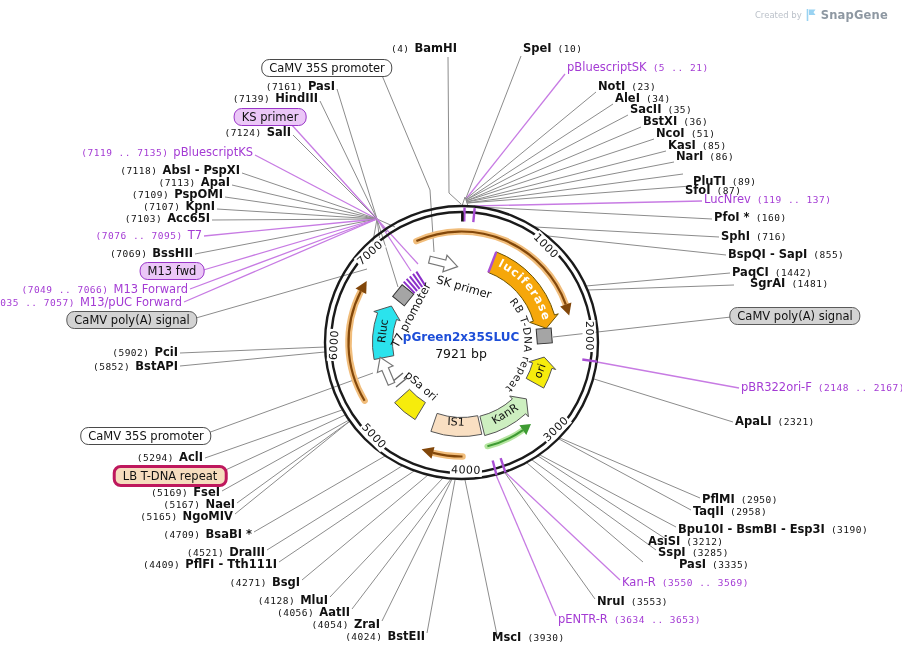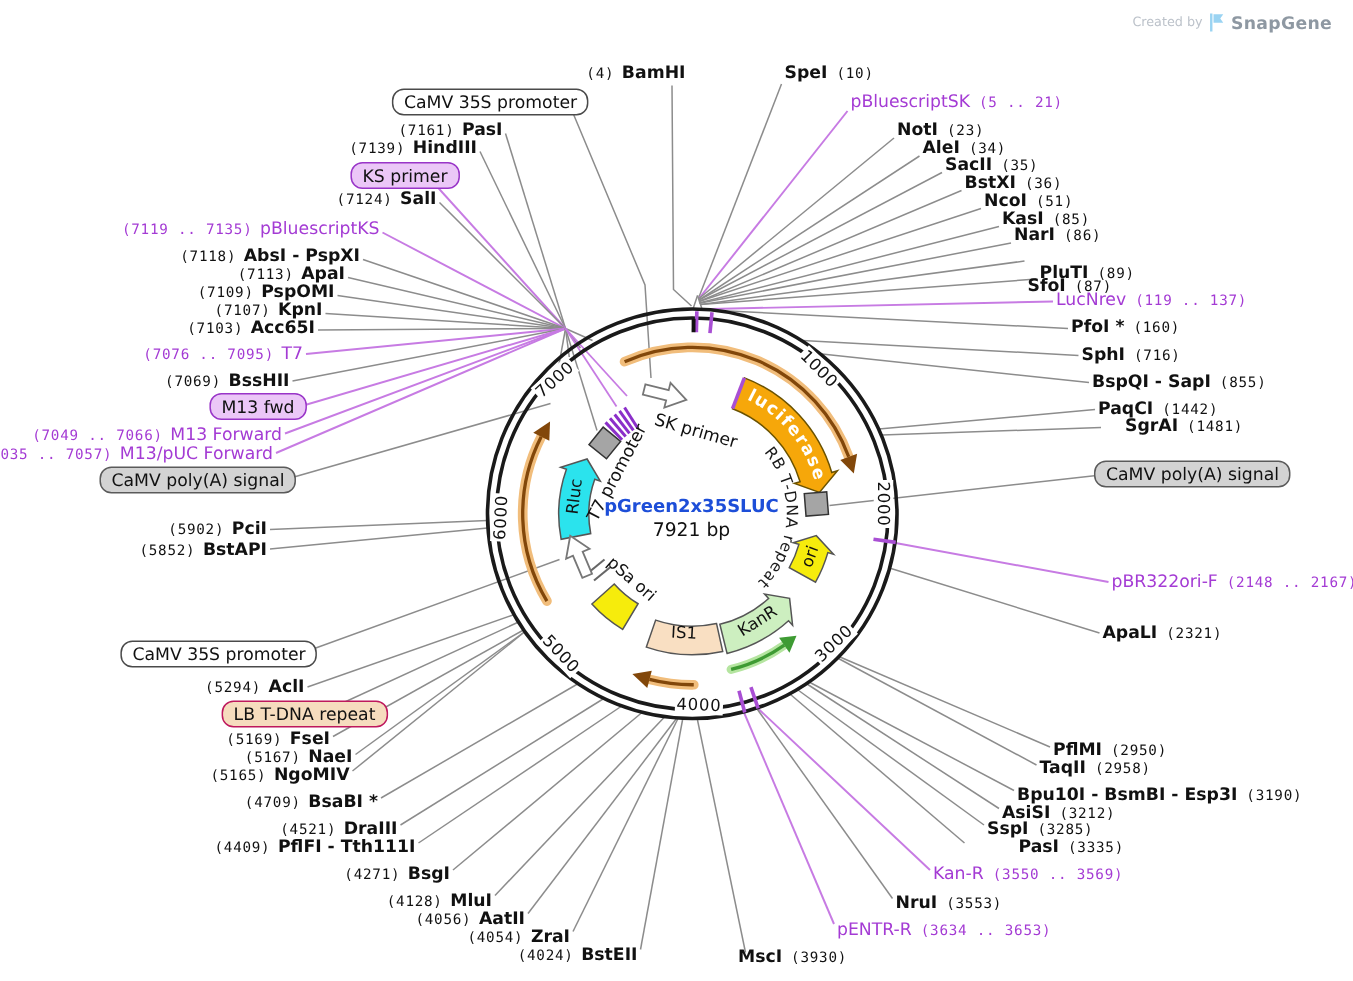--- a/index.html
+++ b/index.html
@@ -11,21 +11,21 @@
   .callout.primer{color:#A43BD4;}
   .callout.primer .nm{font-weight:normal;}
   .callout .num{font-family:"DejaVu Sans Mono",monospace;font-size:9.5px;letter-spacing:.5px;}
   .callout .num.after{margin-left:6px;}
   .callout .num.before{margin-right:5px;}
   .boxlab{position:absolute;transform:translate(-50%,-50%);border-radius:8px;padding:1px 7px;
           font-size:11.5px;white-space:nowrap;color:#111;line-height:14px;}
   .box-white{background:#fff;border:1px solid #4a4a4a;}
   .box-gray{background:#D3D3D3;border:1px solid #5a5a5a;}
   .box-purple{background:#EBC7F7;border:1px solid #9935C8;}
-  .box-tan{background:#F6DCBE;border:1px solid #be185d;margin-left:33px;}
+  .box-tan{background:#F6DCBE;border:3px solid #be185d;}
   .ringlab{position:absolute;font-size:11px;letter-spacing:.5px;background:#fff;padding:0 1px;color:#111;}
   .inner{position:absolute;white-space:nowrap;color:#111;}
   .ptitle{position:absolute;transform:translate(-50%,-50%);font-weight:bold;font-size:12px;color:#1d4ed8;white-space:nowrap;}
   .psize{position:absolute;transform:translate(-50%,-50%);font-size:12.5px;color:#111;white-space:nowrap;}
   #credit{position:absolute;right:14px;top:8px;display:flex;align-items:center;gap:4px;}
   #credit .pre{font-size:8.5px;color:#BCC2CA;}
   #credit .brand{font-size:11.5px;color:#8E98A2;font-weight:bold;letter-spacing:.2px;}
 </style>
 </head>
 <body>
@@ -206,21 +206,21 @@
       <div class="callout" style="top: 229px; left: 721px;"><span class="nm">SphI</span><span class="num after">(716)</span></div>
       <div class="callout" style="top: 247px; left: 728px;"><span class="nm">BspQI - SapI</span><span class="num after">(855)</span></div>
       <div class="callout" style="top: 265px; left: 732px;"><span class="nm">PaqCI</span><span class="num after">(1442)</span></div>
       <div class="callout" style="top: 276px; left: 736px; margin-left: 14px;"><span class="nm">SgrAI</span><span class="num after">(1481)</span></div>
       <div class="boxlab box-gray" style="left: 795px; top: 316px;"><span>CaMV poly(A) signal</span></div>
       <div class="callout primer" style="top: 380px; left: 741px;"><span class="nm">pBR322ori-F</span><span class="num after">(2148 .. 2167)</span></div>
       <div class="callout" style="top: 414px; left: 735px;"><span class="nm">ApaLI</span><span class="num after">(2321)</span></div>
       <div class="callout" style="top: 492px; left: 702px;"><span class="nm">PflMI</span><span class="num after">(2950)</span></div>
       <div class="callout" style="top: 504px; left: 693px;"><span class="nm">TaqII</span><span class="num after">(2958)</span></div>
       <div class="callout" style="top: 522px; left: 678px;"><span class="nm">Bpu10I - BsmBI - Esp3I</span><span class="num after">(3190)</span></div>
-      <div class="callout" style="top: 534px; left: 668px;"><span class="nm">AsiSI</span><span class="num after">(3212)</span></div>
+      <div class="callout" style="top: 534px; left: 648px;"><span class="nm">AsiSI</span><span class="num after">(3212)</span></div>
       <div class="callout" style="top: 545px; left: 658px;"><span class="nm">SspI</span><span class="num after">(3285)</span></div>
       <div class="callout" style="top: 557px; left: 679px;"><span class="nm">PasI</span><span class="num after">(3335)</span></div>
       <div class="callout primer" style="top: 575px; left: 622px;"><span class="nm">Kan-R</span><span class="num after">(3550 .. 3569)</span></div>
       <div class="callout" style="top: 594px; left: 597px;"><span class="nm">NruI</span><span class="num after">(3553)</span></div>
       <div class="callout primer" style="top: 612px; left: 558px;"><span class="nm">pENTR-R</span><span class="num after">(3634 .. 3653)</span></div>
       <div class="callout" style="top: 630px; left: 492px;"><span class="nm">MscI</span><span class="num after">(3930)</span></div>
       <div class="callout" style="top: 629px; right: 477px;"><span class="num before">(4024)</span><span class="nm">BstEII</span></div>
       <div class="callout" style="top: 617px; right: 522px;"><span class="num before">(4054)</span><span class="nm">ZraI</span></div>
       <div class="callout" style="top: 605px; right: 552px;"><span class="num before">(4056)</span><span class="nm">AatII</span></div>
       <div class="callout" style="top: 593px; right: 574px;"><span class="num before">(4128)</span><span class="nm">MluI</span></div>

